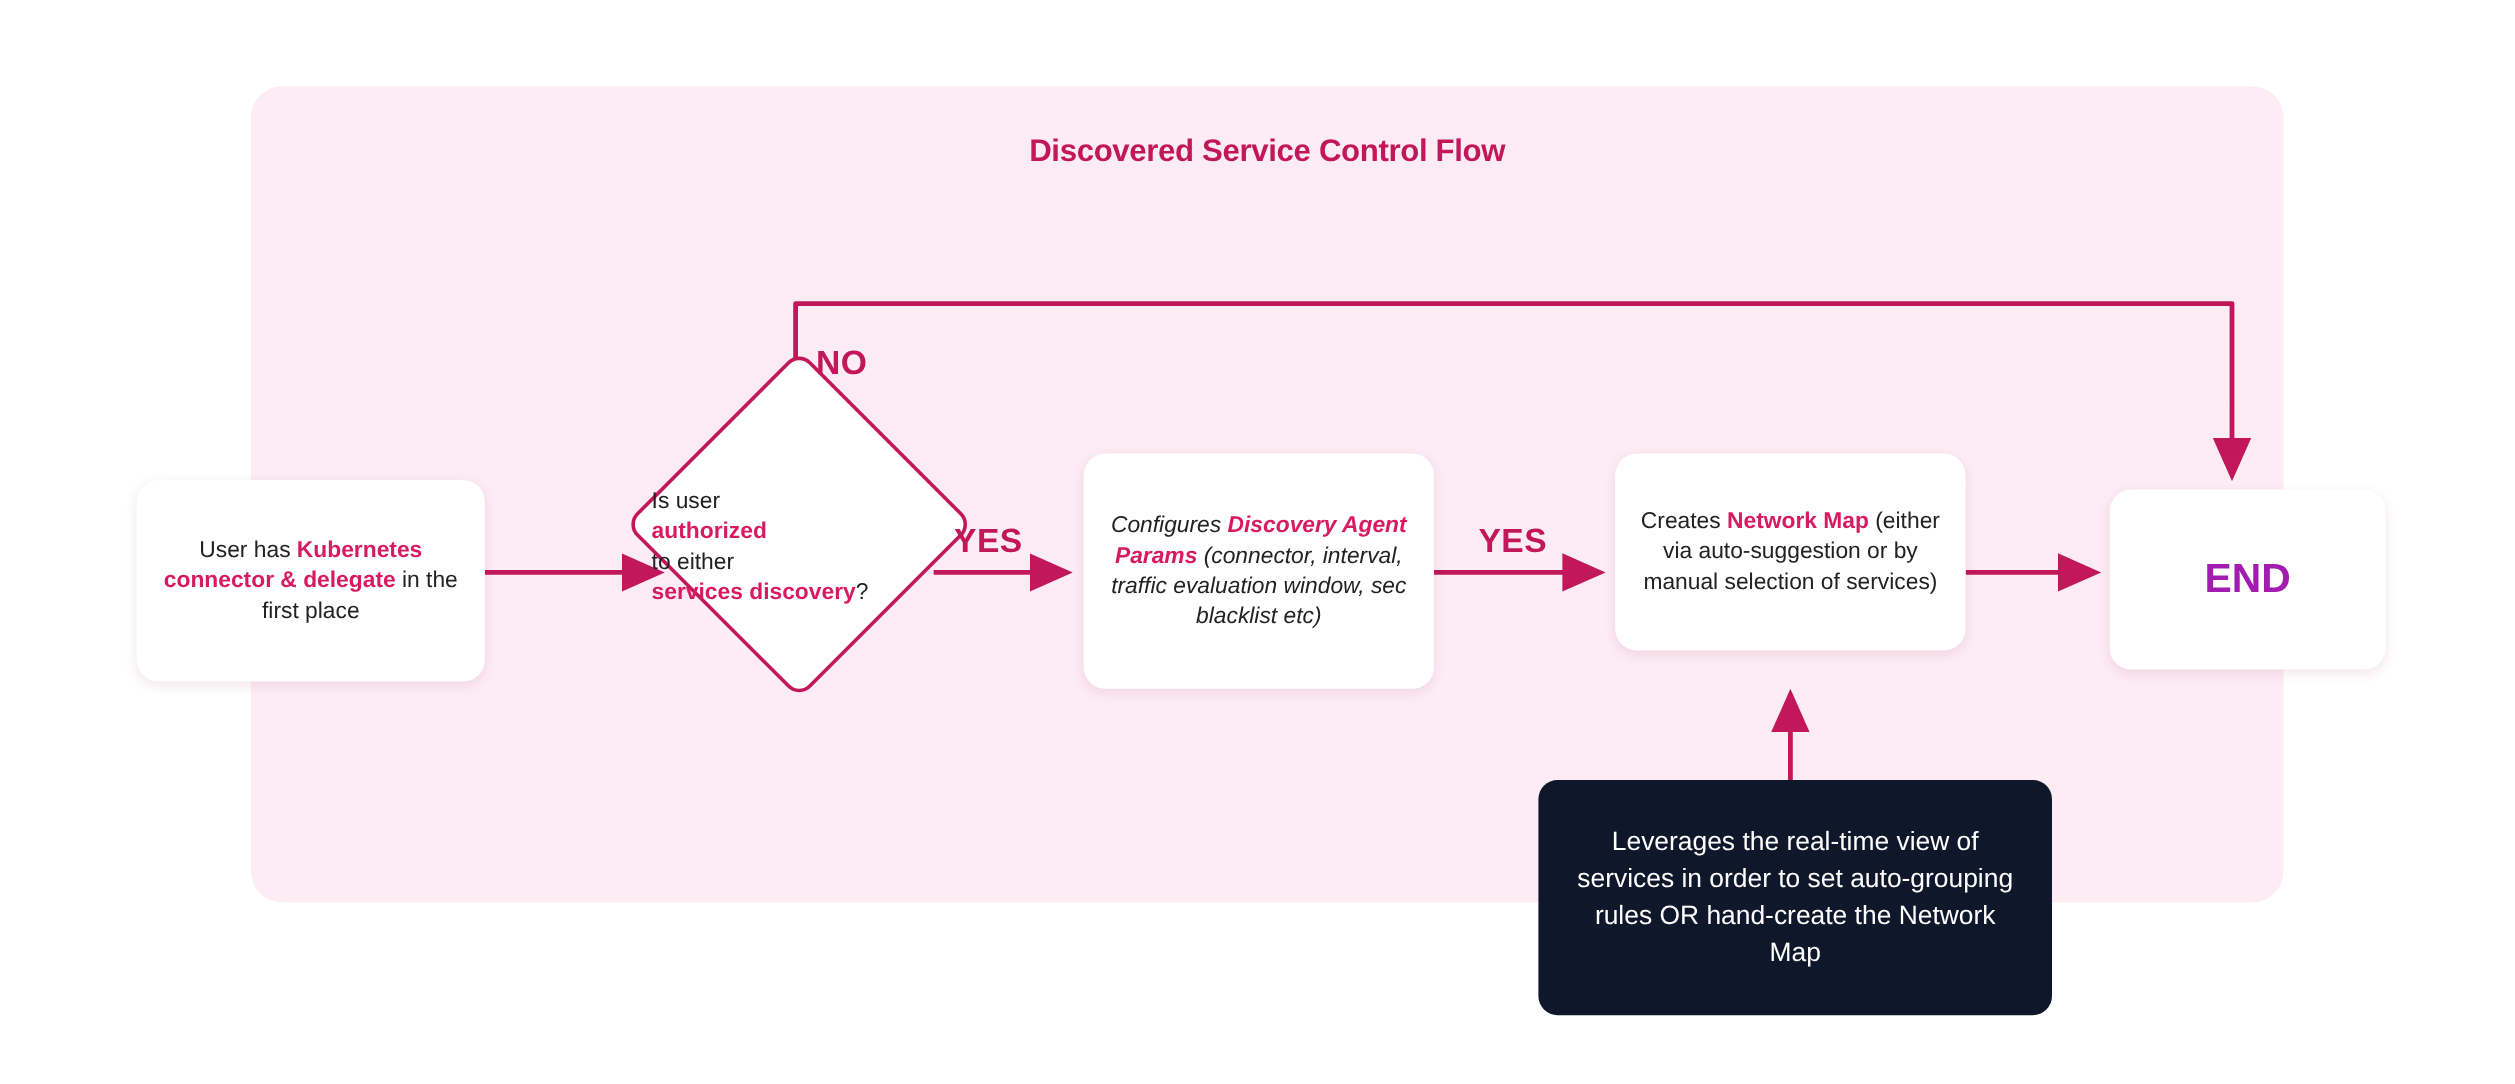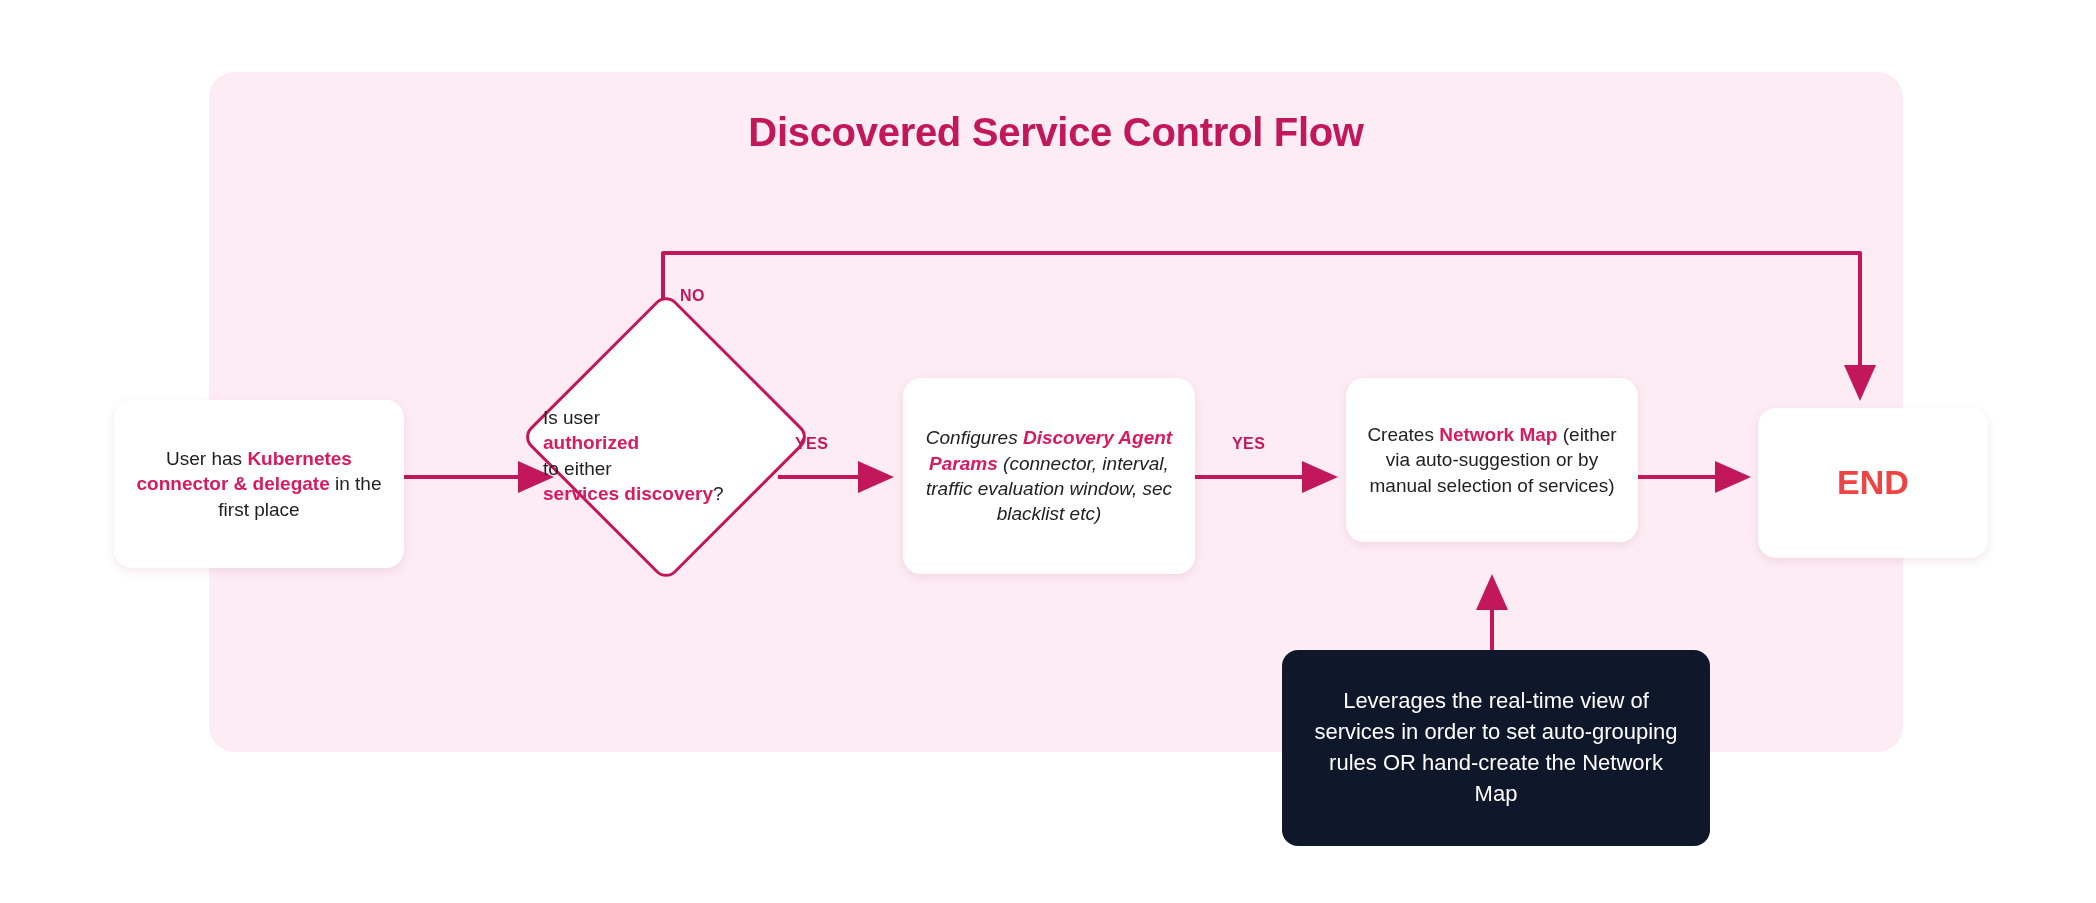--- a/index.html
+++ b/index.html
@@ -28,21 +28,21 @@
     height: 680px;
     background: #fdecf4;
     border-radius: 26px;
   }
   #title {
     position: absolute;
     left: 209px;
     top: 110px;
     width: 1694px;
     text-align: center;
-    font-size: 40px;
+    font-size: 26px;
     font-weight: bold;
     color: #c2185b;
     letter-spacing: -0.3px;
   }
   
   #links {
     position: absolute;
     left: 0;
     top: 0;
     width: 2096px;
@@ -87,21 +87,21 @@
     left: 1346px;
     top: 378px;
     width: 292px;
     height: 164px;
   }
   #node-end {
     left: 1758px;
     top: 408px;
     width: 230px;
     height: 150px;
-    color: #ef4444;
+    color: #a21caf;
     font-size: 34px;
     font-weight: bold;
   }
   
   #node-decision {
     position: absolute;
     left: 563px;
     top: 334px;
     width: 200px;
     height: 200px;
@@ -135,21 +135,21 @@
     display: flex;
     align-items: center;
     justify-content: center;
     text-align: center;
     box-sizing: border-box;
     padding: 10px 24px;
   }
   
   .edge-label {
     position: absolute;
-    font-size: 16px;
+    font-size: 28px;
     font-weight: bold;
     color: #c2185b;
     letter-spacing: 0.4px;
   }
   #label-no {
     left: 680px;
     top: 287px;
   }
   #label-yes1 {
     left: 795px;

